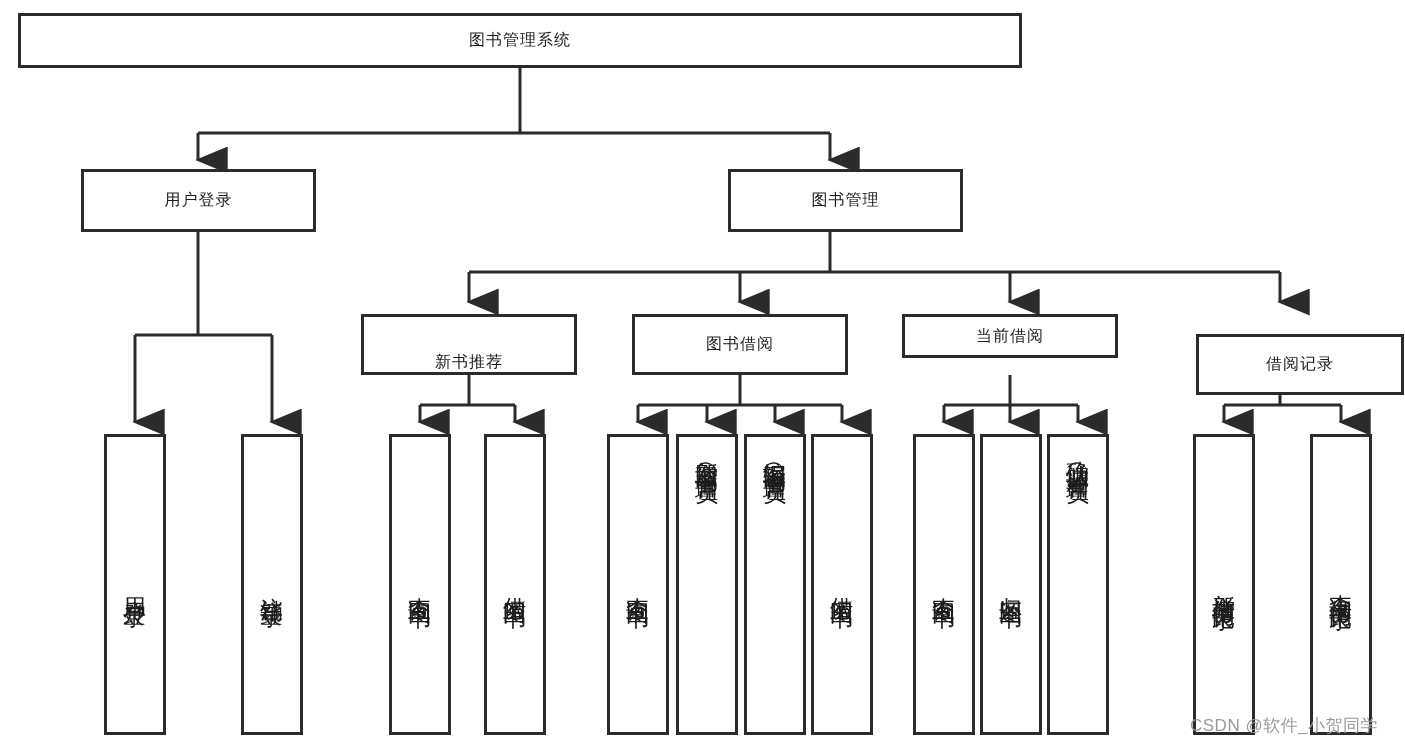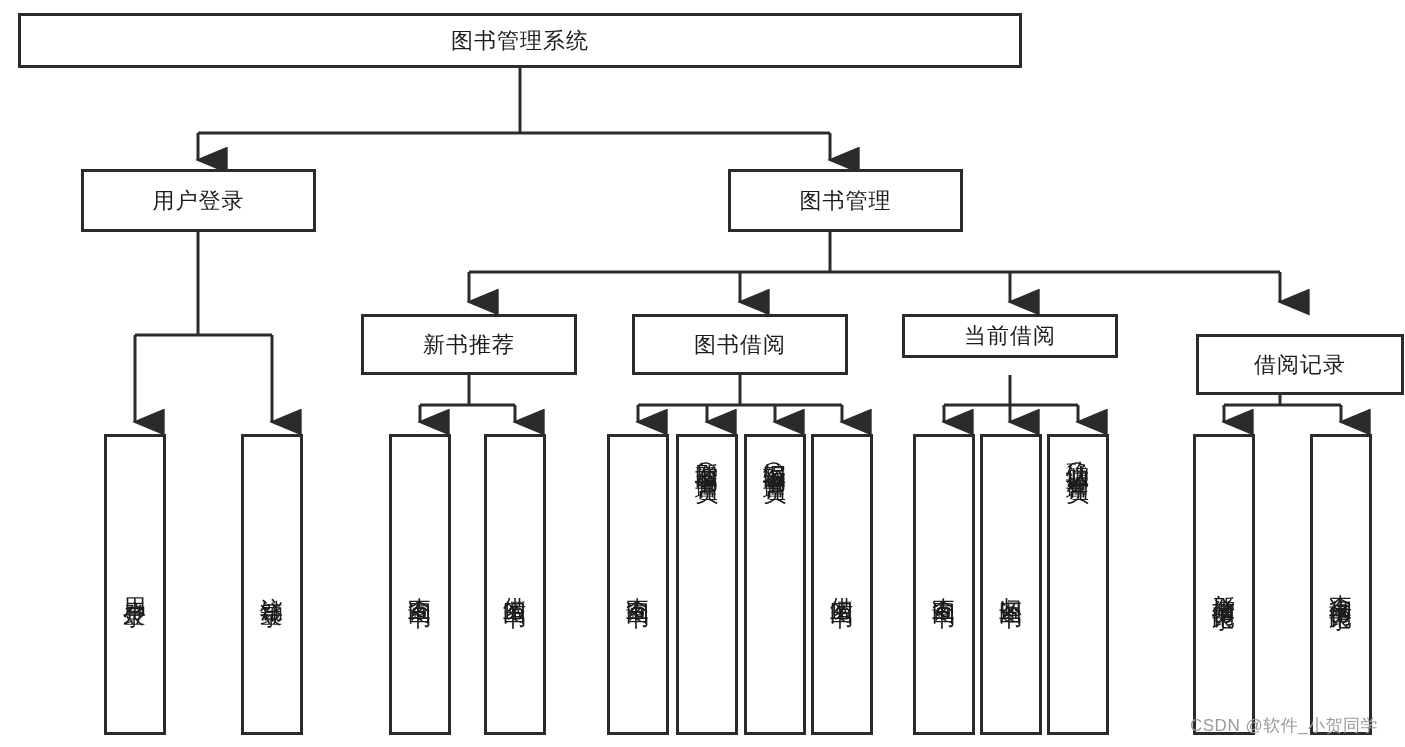--- a/index.html
+++ b/index.html
@@ -31,21 +31,21 @@
     position: absolute;
     box-sizing: border-box;
     border: 3px solid #2b2b2b;
     background: #ffffff;
     display: flex;
     align-items: center;
     justify-content: center;
     z-index: 3;
   }
   .node .label {
-    font-size: 22px;
+    font-size: 16px;
     line-height: 1.18;
     letter-spacing: 1px;
     color: #1c1c1c;
     white-space: nowrap;
     text-align: center;
   }
   
   .node.vertical {
     align-items: flex-start;
     justify-content: center;
@@ -135,21 +135,21 @@
     <span class="label">图书管理系统</span>
   </div>
 
   <div class="node" style="left:81px; top:169px; width:235px; height:63px;">
     <span class="label">用户登录</span>
   </div>
   <div class="node" style="left:712px; top:169px; width:235px; height:63px;margin-left:16px;">
     <span class="label">图书管理</span>
   </div>
 
-  <div class="node" style="left:361px; top:314px; width:216px; height:61px;">
+  <div class="node" style="left:361px; top:314px; width:216px; height:61px;align-items:flex-end;">
     <span class="label">新书推荐</span>
   </div>
   <div class="node" style="left:632px; top:314px; width:216px; height:61px;">
     <span class="label">图书借阅</span>
   </div>
   <div class="node" style="left:902px; top:314px; width:216px; height:44px;">
     <span class="label">当前借阅</span>
   </div>
   <div class="node" style="left:1196px; top:314px; width:208px; height:61px;margin-top:20px;">
     <span class="label">借阅记录</span>

